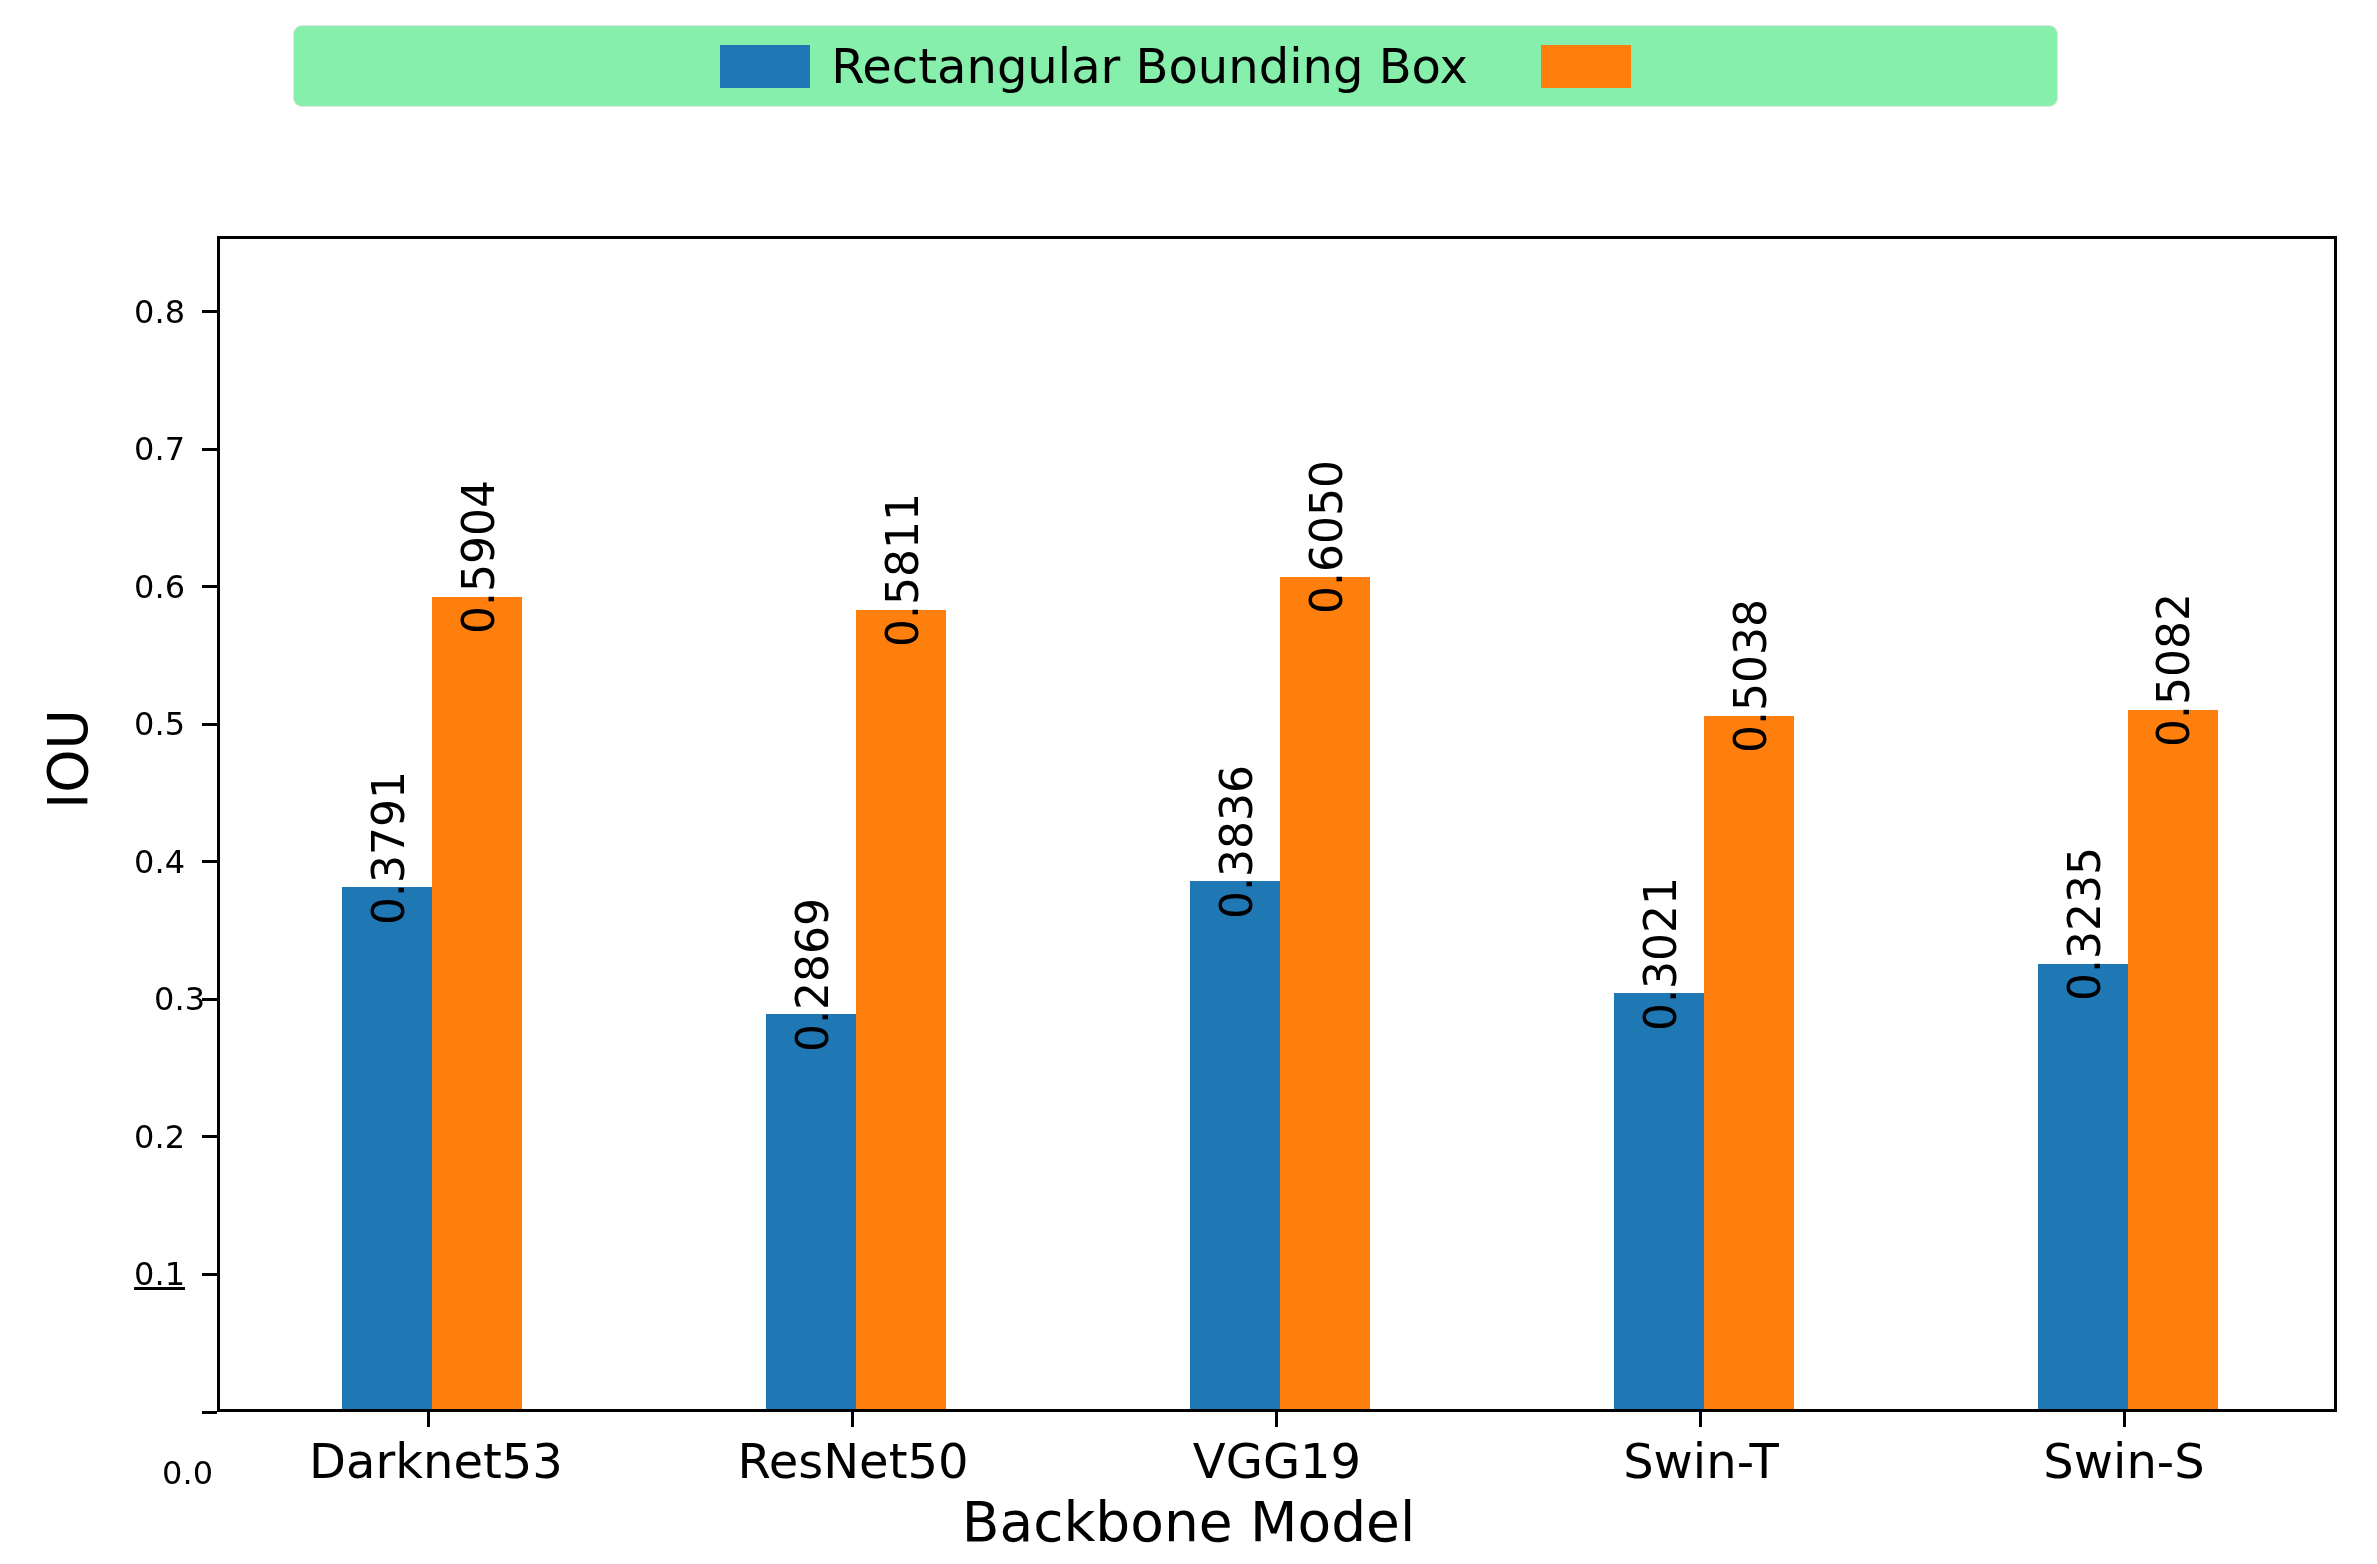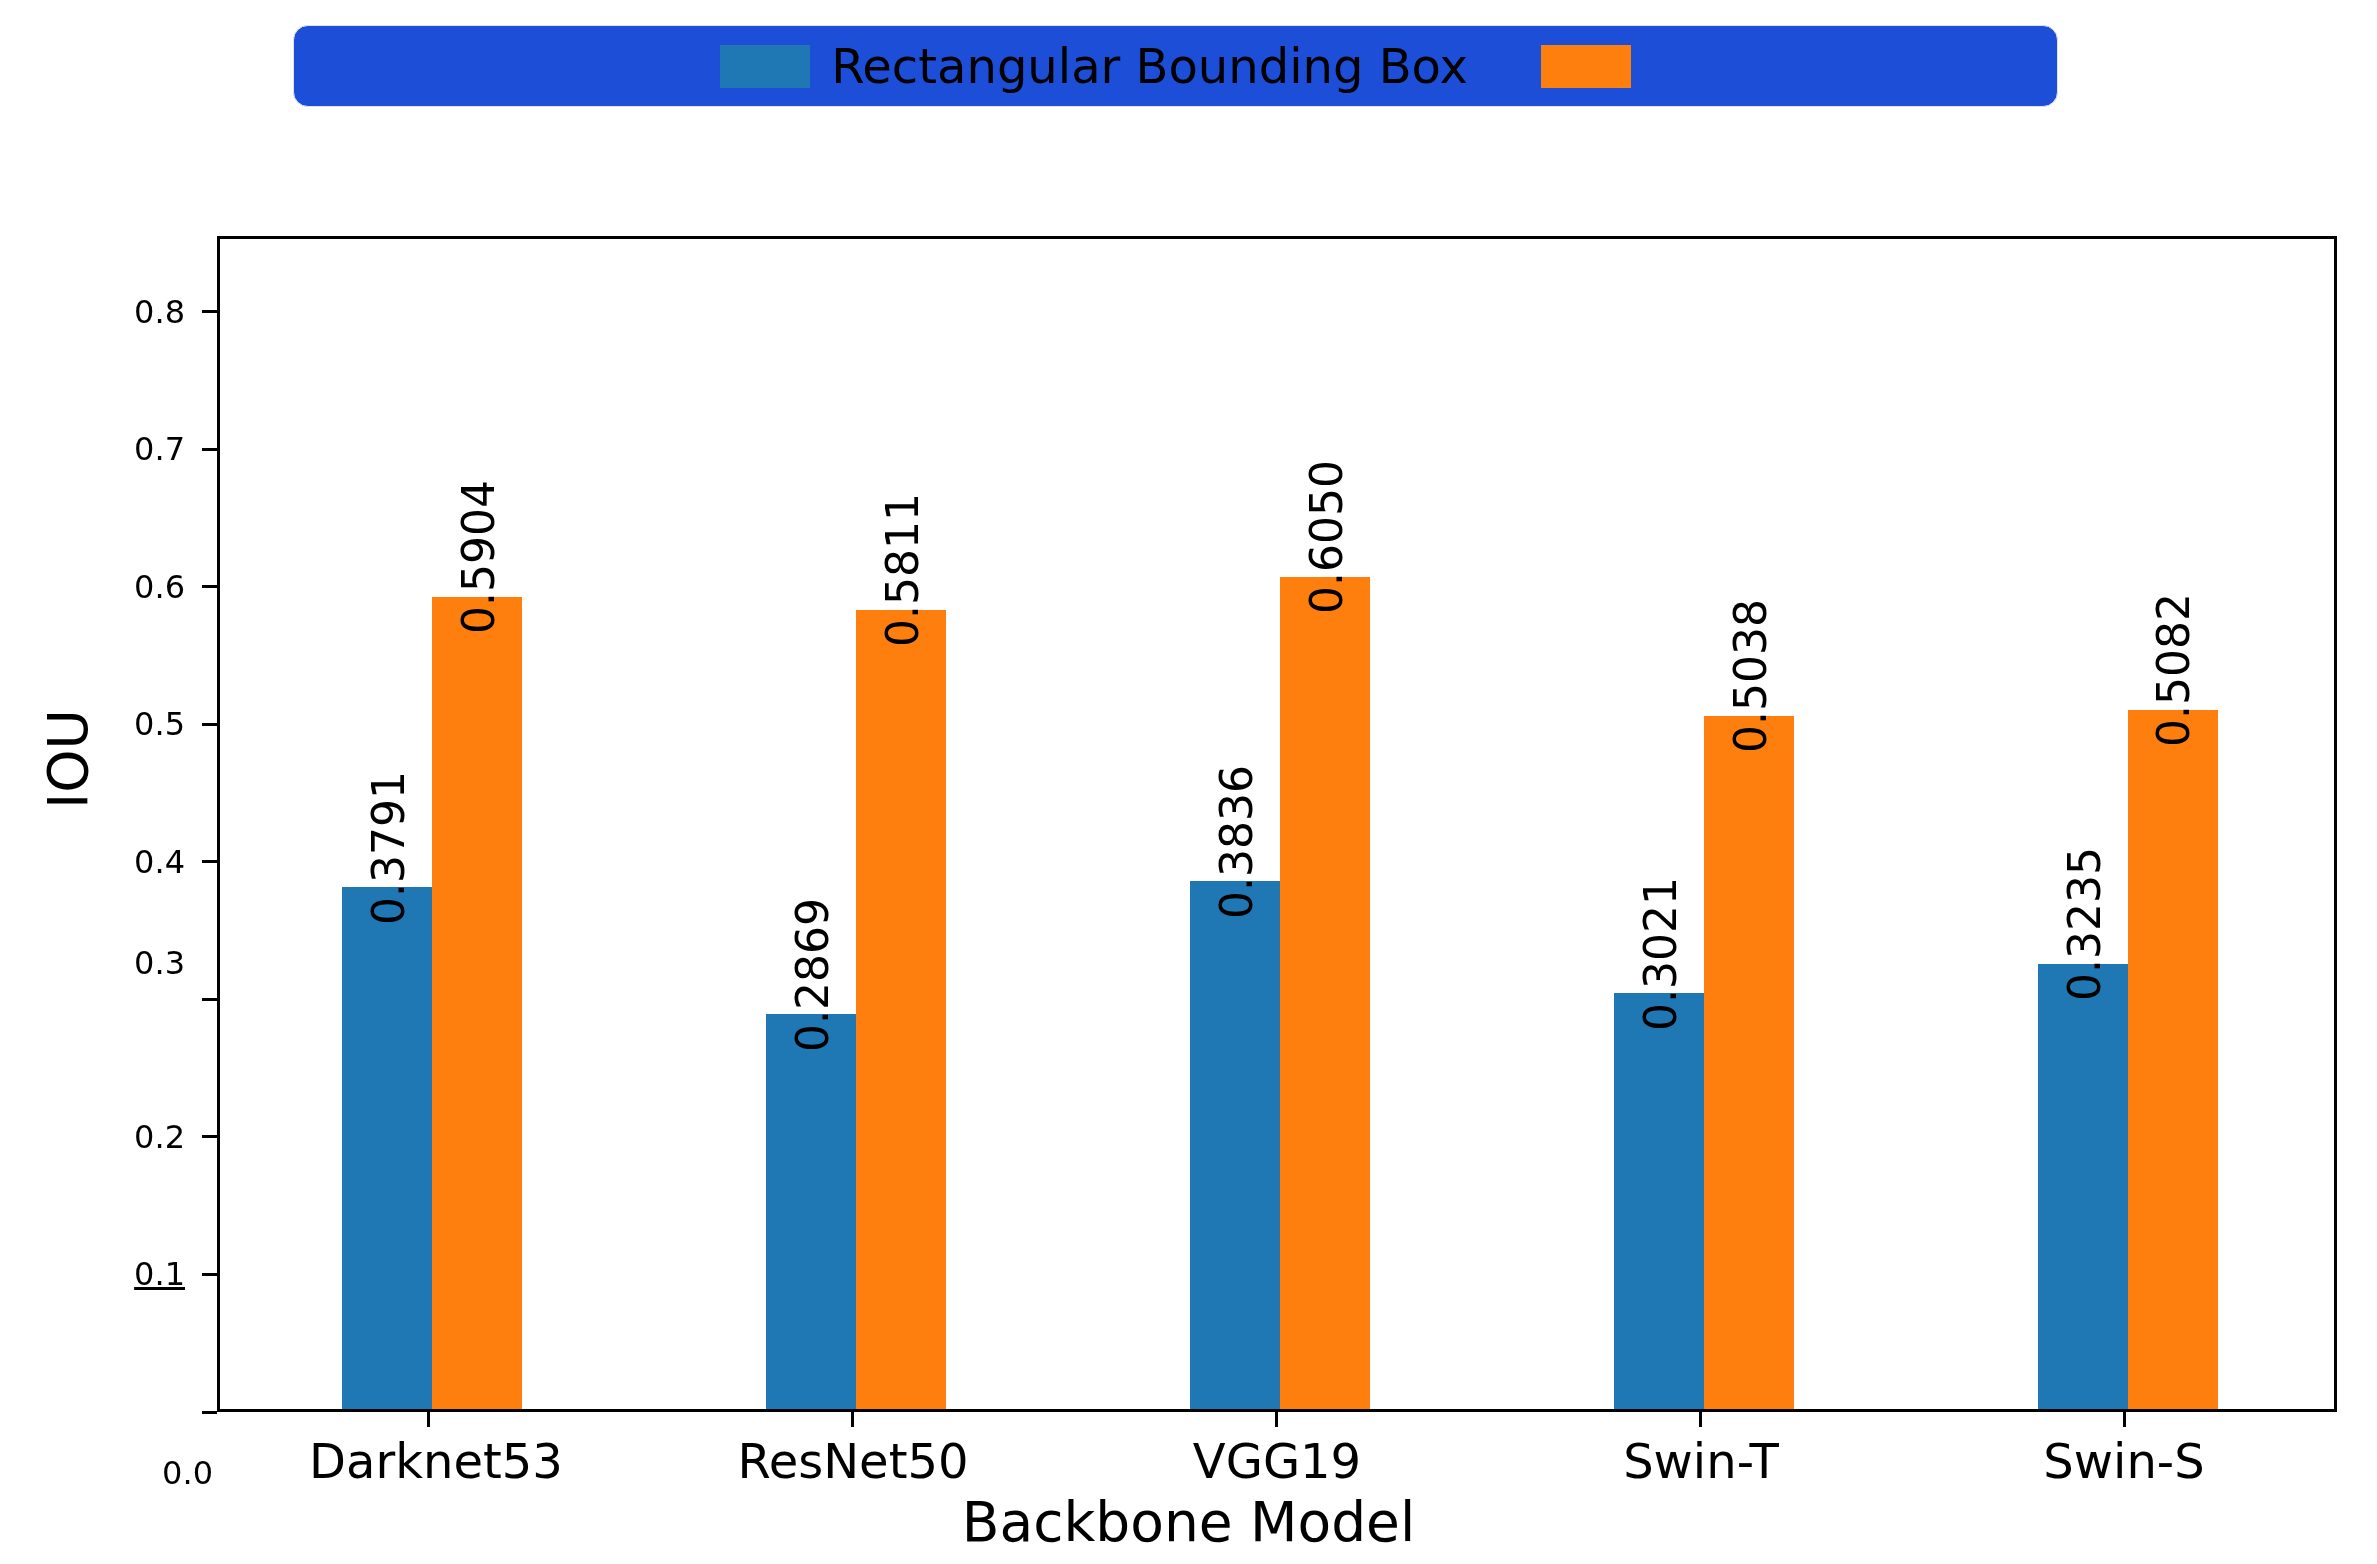--- a/index.html
+++ b/index.html
@@ -23,22 +23,22 @@
 
   
   #legend {
     position: absolute;
     left: 293px;
     top: 25px;
     width: 1765px;
     height: 82px;
     box-sizing: border-box;
     border: 1.5px solid #e3e3e3;
-    border-radius: 15px;
-    background: #1d4ed8;
+    border-radius: 9px;
+    background: #86efac;
     display: flex;
     align-items: center;
     justify-content: center;
     gap: 73px;
   }
   .legend-entry {
     display: flex;
     align-items: center;
     gap: 21px;
   }
@@ -158,21 +158,21 @@
   <div id="ylabel">IOU</div>
 
   <div id="ytick-layer">
       <div class="ytick-mark" style="left: 202px; top: 1411px;"></div>
       <div class="ytick-label" style="left: 0px; width: 185px; top: 1473px; margin-left: 28px;">0.0</div>
       <div class="ytick-mark" style="left: 202px; top: 1273px;"></div>
       <div class="ytick-label" style="left: 0px; width: 185px; top: 1274px; text-decoration: underline;">0.1</div>
       <div class="ytick-mark" style="left: 202px; top: 1135px;"></div>
       <div class="ytick-label" style="left: 0px; width: 185px; top: 1137px;">0.2</div>
       <div class="ytick-mark" style="left: 202px; top: 998px;"></div>
-      <div class="ytick-label" style="left: 0px; width: 185px; top: 963px;">0.3</div>
+      <div class="ytick-label" style="left: 0px; width: 185px; top: 999px; padding-left: 20px;">0.3</div>
       <div class="ytick-mark" style="left: 202px; top: 860px;"></div>
       <div class="ytick-label" style="left: 0px; width: 185px; top: 862px;">0.4</div>
       <div class="ytick-mark" style="left: 202px; top: 723px;"></div>
       <div class="ytick-label" style="left: 0px; width: 185px; top: 724px;">0.5</div>
       <div class="ytick-mark" style="left: 202px; top: 585px;"></div>
       <div class="ytick-label" style="left: 0px; width: 185px; top: 587px;">0.6</div>
       <div class="ytick-mark" style="left: 202px; top: 448px;"></div>
       <div class="ytick-label" style="left: 0px; width: 185px; top: 449px;">0.7</div>
       <div class="ytick-mark" style="left: 202px; top: 310px;"></div>
       <div class="ytick-label" style="left: 0px; width: 185px; top: 312px;">0.8</div>

